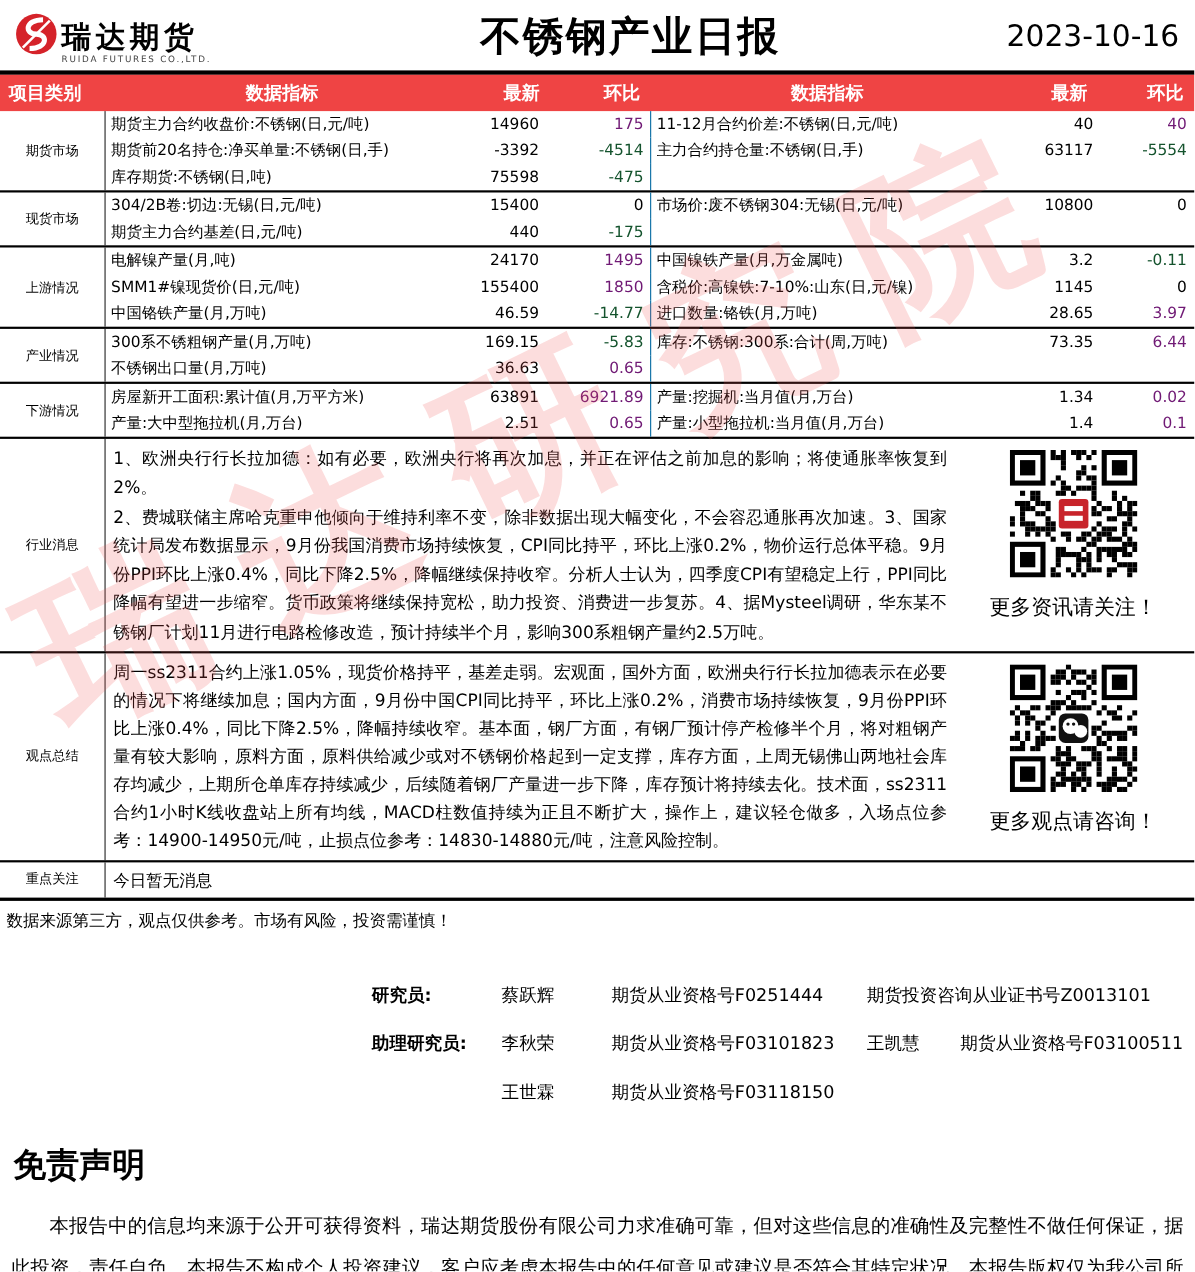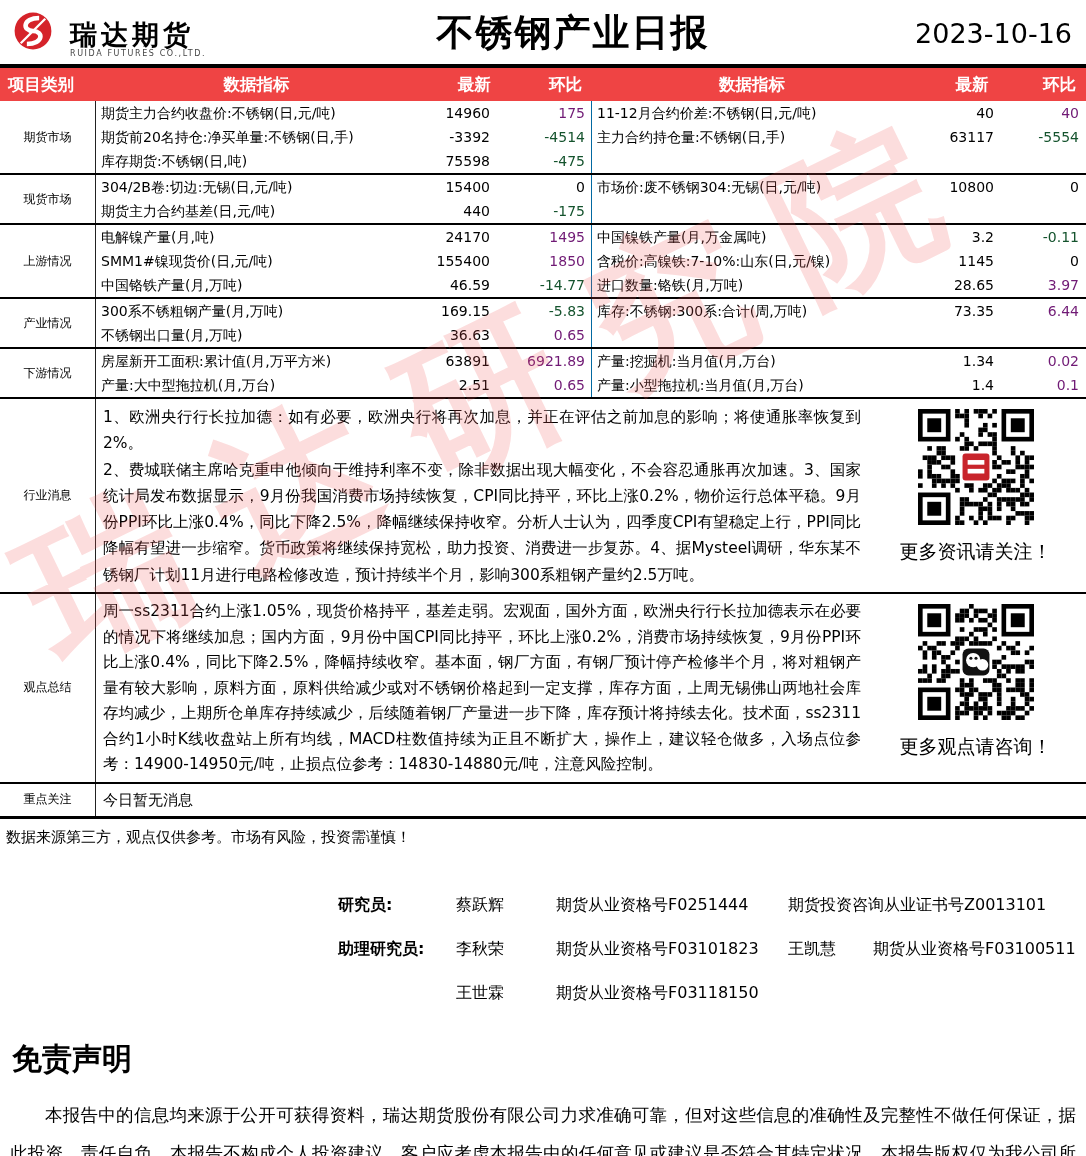--- a/index.html
+++ b/index.html
@@ -1,20 +1,20 @@
 <!DOCTYPE html>
 <html><head>
 <meta charset="utf-8">
 <style>
   html,body{margin:0;padding:0;background:#fff;}
   .page{position:relative;width:1086px;height:1156px;overflow:hidden;background:#fff;
         font-family:"DejaVu Sans","Liberation Sans",sans-serif;color:#000;}
   
   .rpt-header{display:grid;grid-template-columns:270px 1fr 210px;align-items:center;height:62px;padding-top:2px;}
-  .brand{display:flex;align-items:flex-end;gap:14px;padding-left:10px;}
+  .brand{display:flex;align-items:flex-end;gap:0;padding-left:10px;}
   .brand-text .cn{font-size:27px;font-weight:bold;letter-spacing:4px;line-height:28px;}
   .brand-text .en{font-size:8px;letter-spacing:1.6px;color:#444;}
   .rpt-title{text-align:center;font-size:37px;font-weight:900;letter-spacing:2px;}
   .rpt-date{text-align:right;font-size:27px;padding-right:14px;}
   
   .tbl{border-top:4px solid #000;border-bottom:3px solid #000;}
   .head-row{display:flex;background:#ef4444;color:#fff;font-weight:bold;font-size:16.5px;height:33px;line-height:33px;}
   .head-row span{display:block;}
   .c-cat{width:95px;}
   .c-name{width:330px;}

